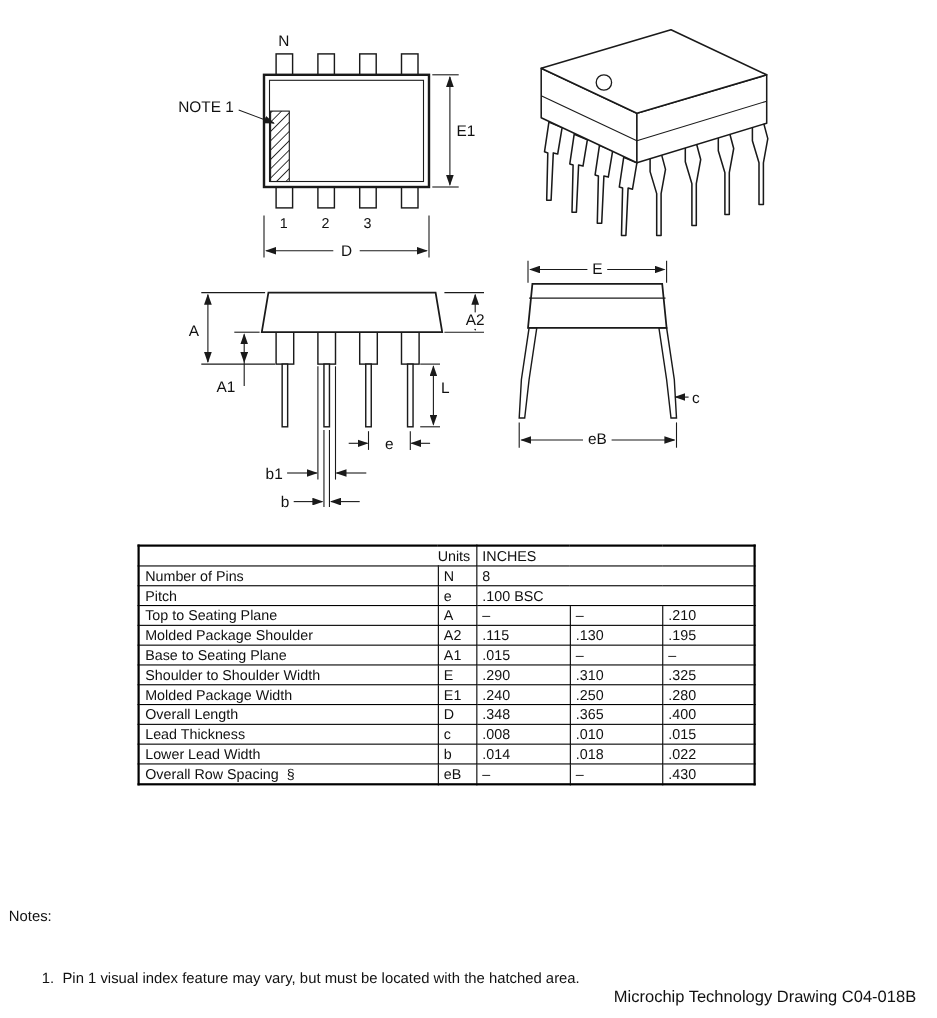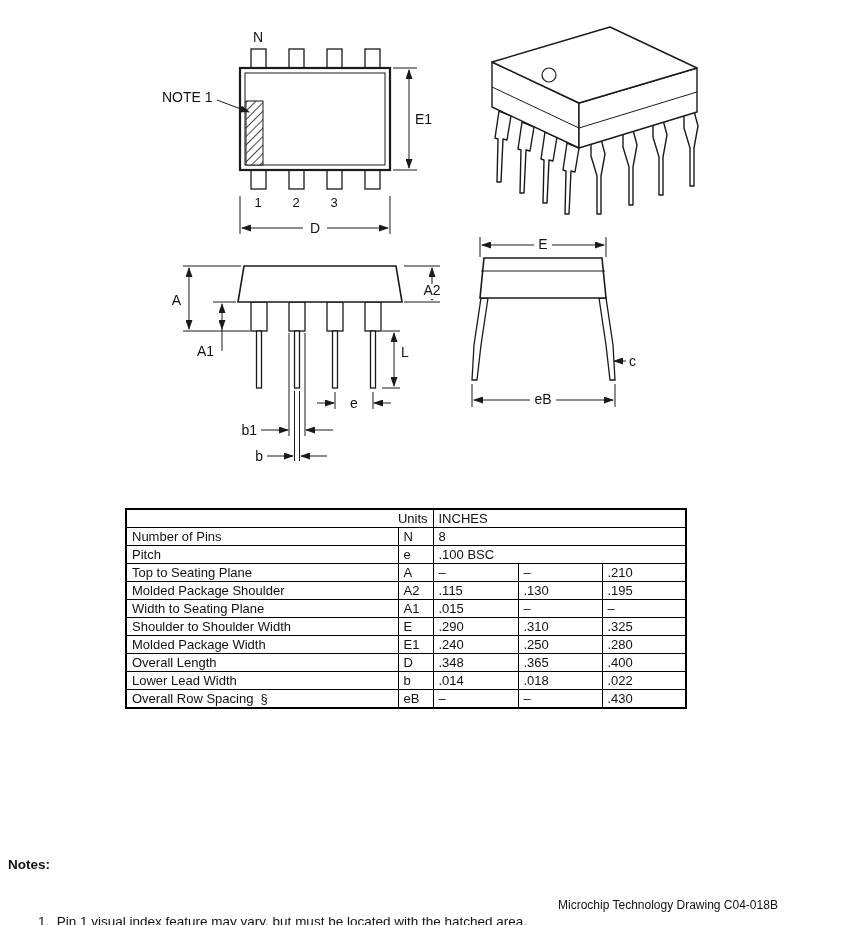--- a/index.html
+++ b/index.html
@@ -1,28 +1,28 @@
 <!DOCTYPE html>
 <html><head>
 <meta charset="utf-8">
 <style>
   html,body{margin:0;padding:0;background:#fff;}
   body{width:852px;height:925px;position:relative;font-family:"Liberation Sans",sans-serif;color:#111;}
   #drawing{position:absolute;top:0;left:0;}
   svg text{font-family:"Liberation Sans",sans-serif;font-size:14px;fill:#111;stroke:none;}
   svg text.small{font-size:13px;}
-  #dim-table{position:absolute;left:125px;top:508px;width:560px;border-collapse:collapse;table-layout:fixed;
+  #dim-table{position:absolute;left:125px;top:495px;width:560px;border-collapse:collapse;table-layout:fixed;
              font-size:13px;border:2px solid #000;}
   #dim-table td{border:1px solid #000;height:17px;line-height:17px;padding:0 5px;overflow:hidden;white-space:nowrap;}
   #dim-table td.c{text-align:left;}
   #dim-table td.r{text-align:right;}
   #notes{position:absolute;left:8px;top:785px;width:838px;font-size:13.5px;line-height:19px;white-space:pre-wrap;}
-  #notes .title{font-weight:bold;margin-top:32px;}
+  #notes .title{font-weight:normal;}
   #notes .item{margin-left:30px;}
-  #footer{position:absolute;left:558px;top:898px;font-size:12px;}
+  #footer{position:absolute;left:558px;top:898px;font-size:15px;}
 </style>
 </head>
 <body>
 
 <svg id="drawing" width="852" height="470" viewBox="0 0 852 470">
   <defs>
     <marker id="mE" markerWidth="10" markerHeight="7" refX="9" refY="3.5" orient="auto" markerUnits="userSpaceOnUse">
       <path d="M0,0 L10,3.5 L0,7 z" fill="#1a1a1a"></path>
     </marker>
     <marker id="mS" markerWidth="10" markerHeight="7" refX="1" refY="3.5" orient="auto" markerUnits="userSpaceOnUse">
@@ -207,21 +207,21 @@
       <td class="c">.210</td>
     </tr>
     <tr>
       <td>Molded Package Shoulder</td>
       <td class="c">A2</td>
       <td class="c">.115</td>
       <td class="c">.130</td>
       <td class="c">.195</td>
     </tr>
     <tr>
-      <td>Width to Seating Plane</td>
+      <td>Base to Seating Plane</td>
       <td class="c">A1</td>
       <td class="c">.015</td>
       <td class="c">–</td>
       <td class="c">–</td>
     </tr>
     <tr>
       <td>Shoulder to Shoulder Width</td>
       <td class="c">E</td>
       <td class="c">.290</td>
       <td class="c">.310</td>
@@ -235,20 +235,27 @@
       <td class="c">.280</td>
     </tr>
     <tr>
       <td>Overall Length</td>
       <td class="c">D</td>
       <td class="c">.348</td>
       <td class="c">.365</td>
       <td class="c">.400</td>
     </tr>
     <tr>
+      <td>Lead Thickness</td>
+      <td class="c">c</td>
+      <td class="c">.008</td>
+      <td class="c">.010</td>
+      <td class="c">.015</td>
+    </tr>
+    <tr>
       <td>Lower Lead Width</td>
       <td class="c">b</td>
       <td class="c">.014</td>
       <td class="c">.018</td>
       <td class="c">.022</td>
     </tr>
     <tr>
       <td>Overall Row Spacing &nbsp;§</td>
       <td class="c">eB</td>
       <td class="c">–</td>

